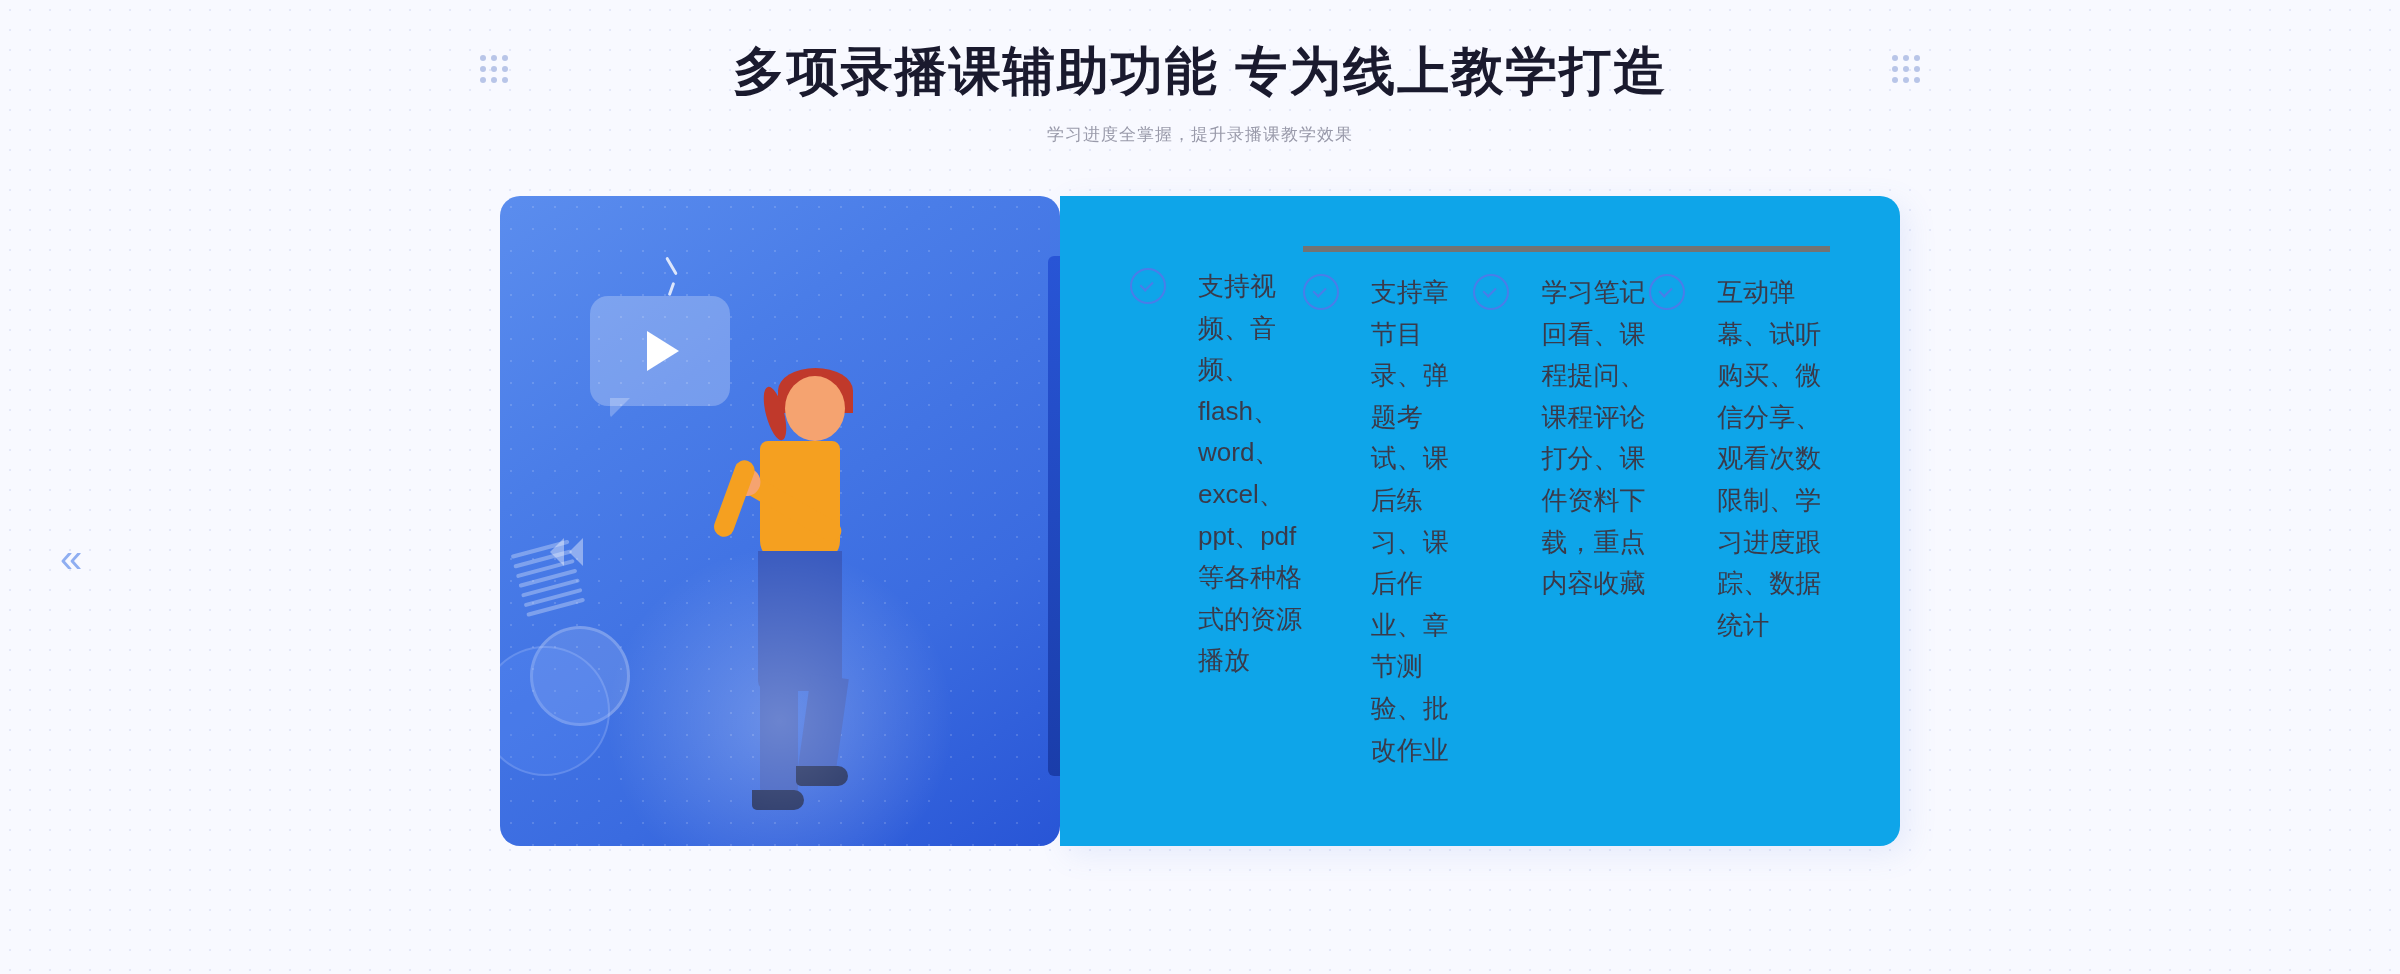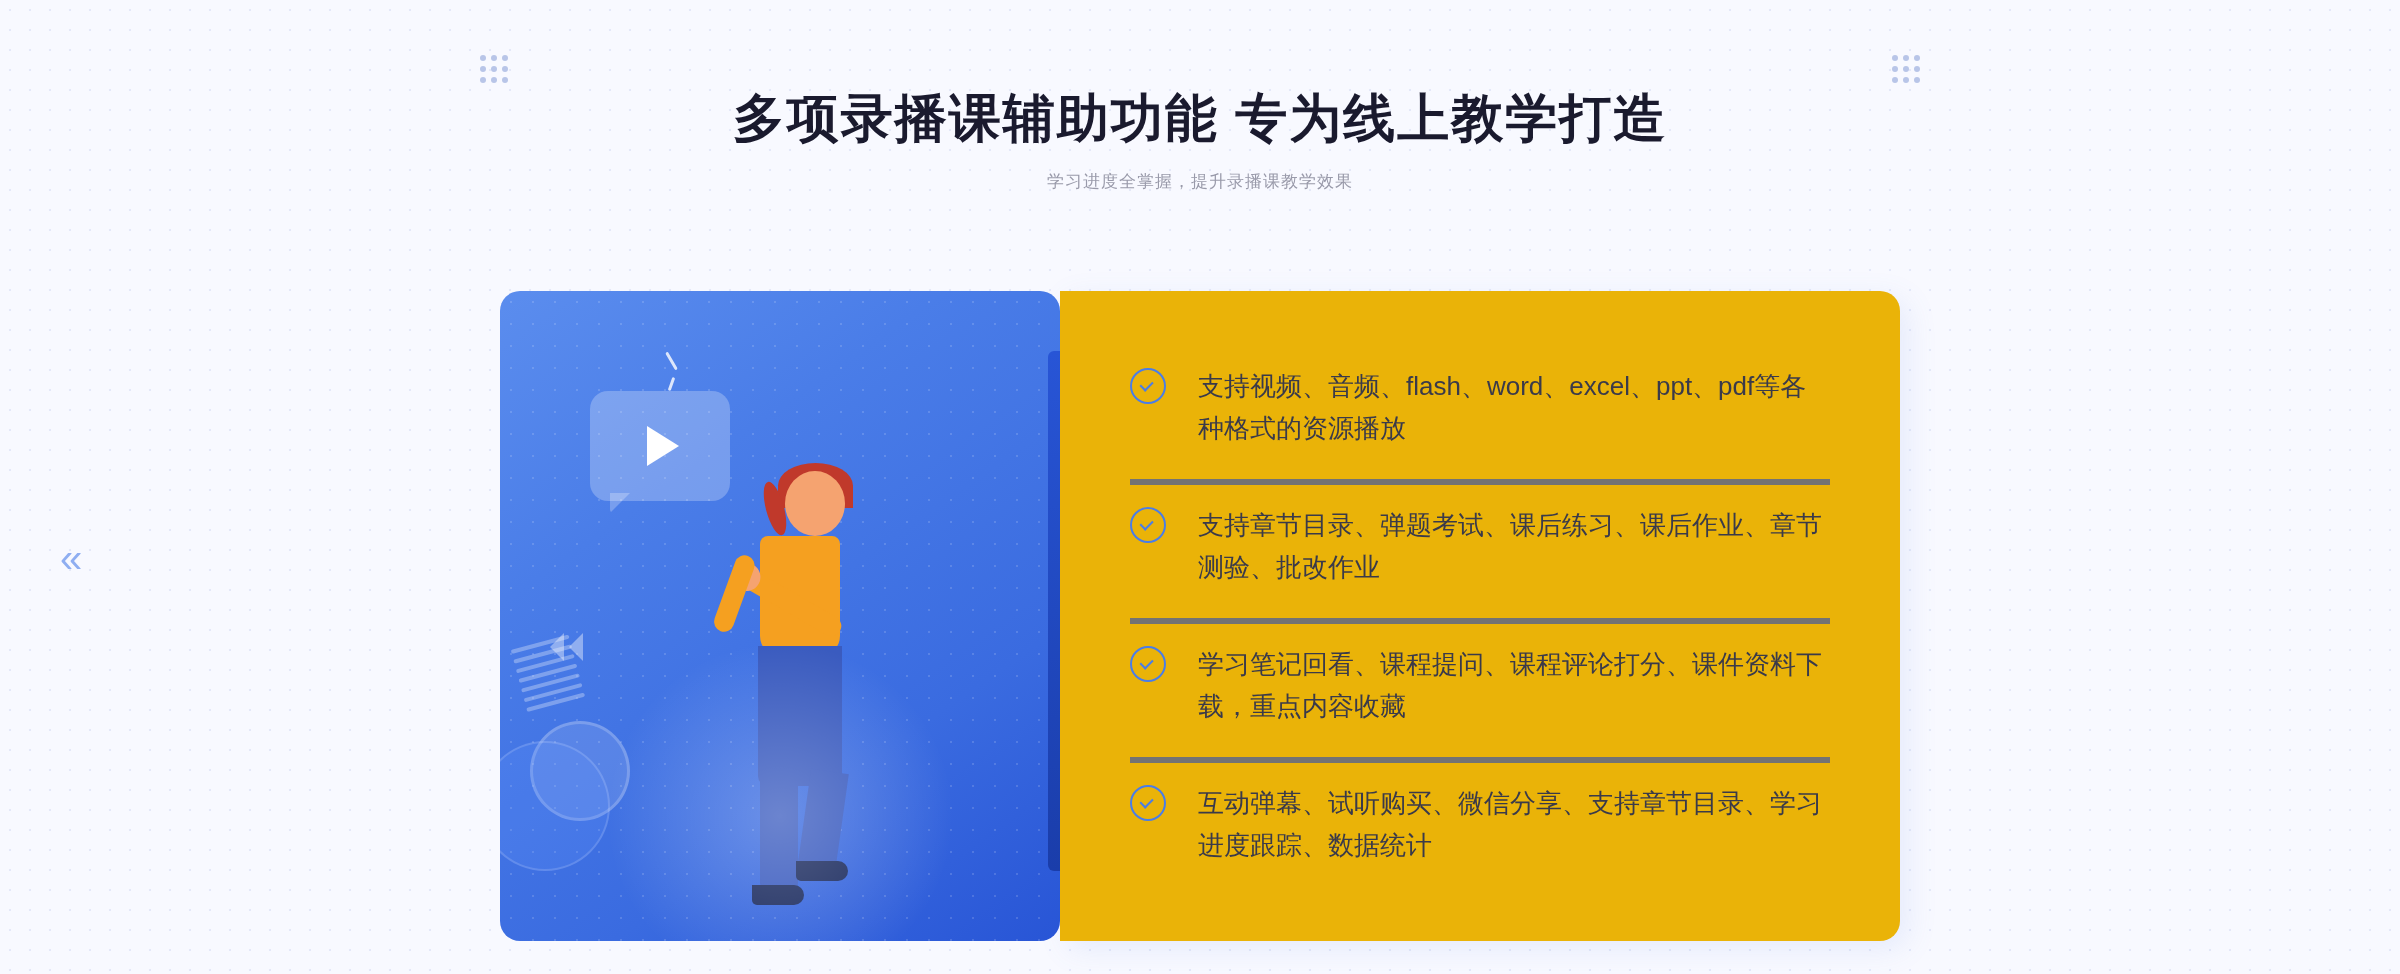--- a/index.html
+++ b/index.html
@@ -16,24 +16,23 @@
       overflow: hidden;
       position: relative;
     }
 
     .page-container {
       width: 100%;
       height: 100%;
       display: flex;
       flex-direction: column;
       align-items: center;
-      padding-top: 84px;
+      padding-top: 37px;
       background: #f8f9ff;
       position: relative;
-      gap: 48px;
     }
 
     
     .page-container::before {
       content: '';
       position: absolute;
       top: 0;
       left: 0;
       right: 0;
       bottom: 0;
@@ -381,25 +380,25 @@
     .stripe {
       height: 4px;
       background: rgba(255,255,255,0.6);
       border-radius: 2px;
     }
 
     
     .features-section {
       width: 840px;
       height: 650px;
-      background: #eab308;
+      background: #0ea5e9;
       border-radius: 0 20px 20px 0;
       padding: 50px 70px;
       display: flex;
-      flex-direction: column;
+      flex-direction: row;
       justify-content: space-around;
       box-shadow: 8px 8px 30px rgba(100,130,220,0.12);
     }
 
     .feature-item {
       display: flex;
       align-items: flex-start;
       gap: 28px;
       padding: 20px 0;
     }
@@ -618,21 +617,21 @@
         <div class="check-icon-wrap">
           <div class="check-circle"></div>
         </div>
         <span class="feature-text">学习笔记回看、课程提问、课程评论打分、课件资料下载，重点内容收藏</span>
       </div>
 
       <div class="feature-item">
         <div class="check-icon-wrap">
           <div class="check-circle"></div>
         </div>
-        <span class="feature-text">互动弹幕、试听购买、微信分享、支持章节目录、学习进度跟踪、数据统计</span>
+        <span class="feature-text">互动弹幕、试听购买、微信分享、观看次数限制、学习进度跟踪、数据统计</span>
       </div>
 
     </div>
 
   </div>
 
   <div class="left-nav-arrow">
     <span class="arrow-chevron">«</span>
   </div>
 

